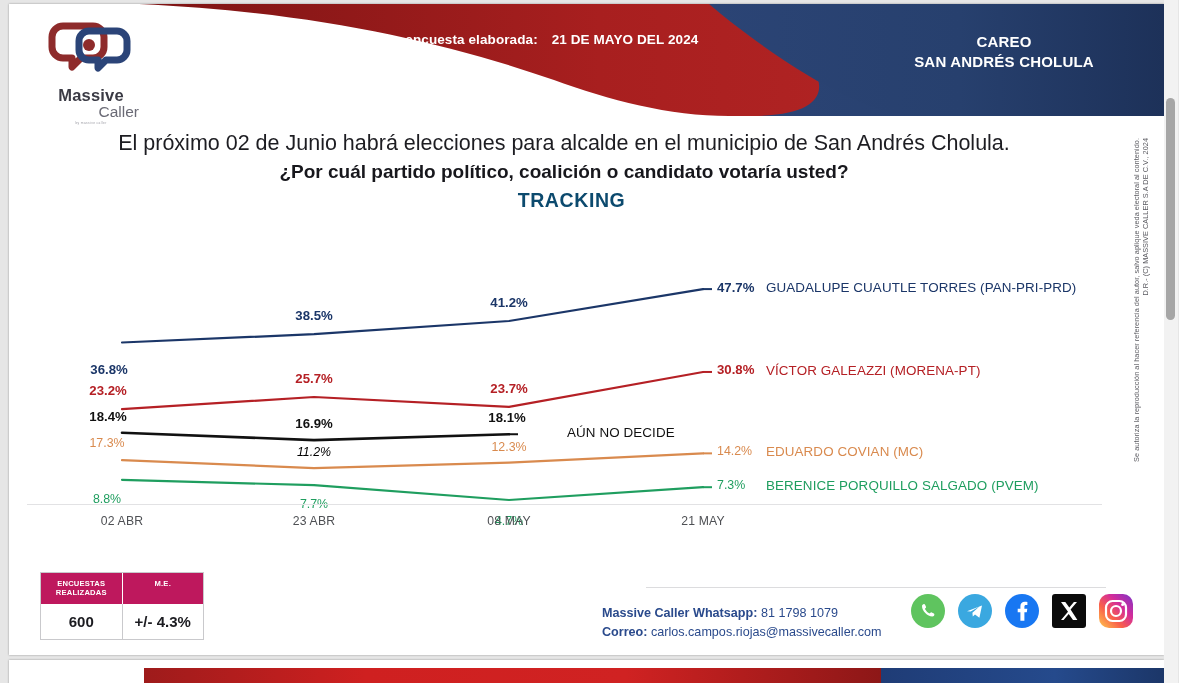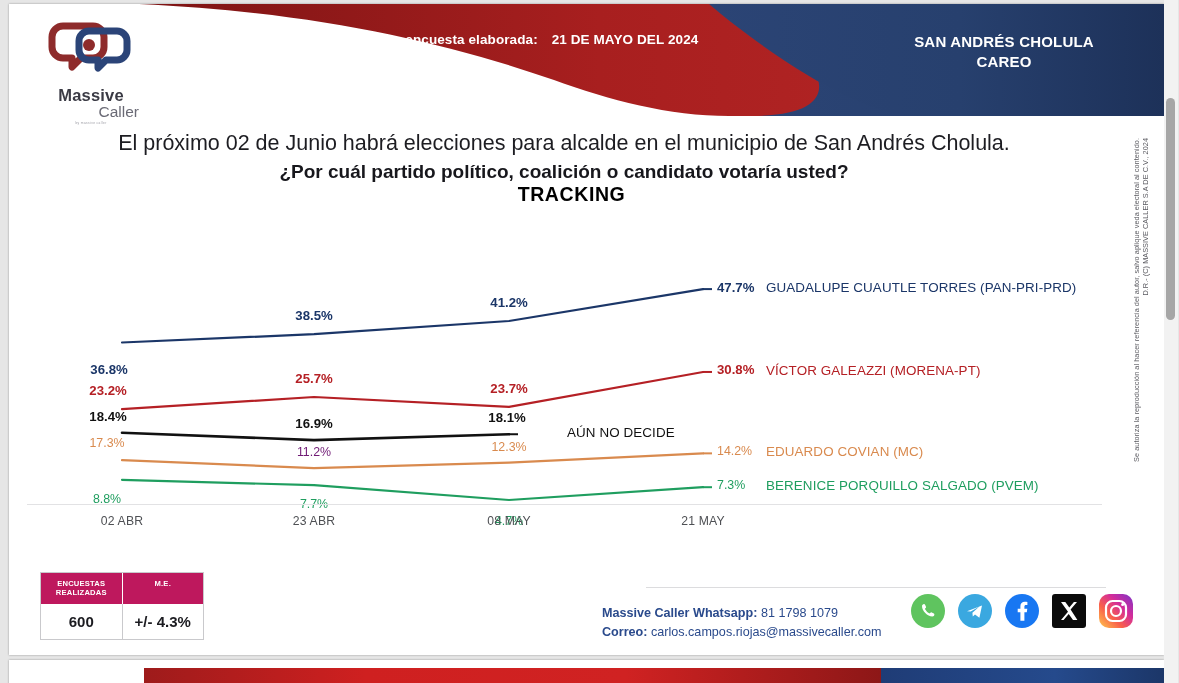--- a/index.html
+++ b/index.html
@@ -52,21 +52,21 @@
     text-align: center; font-size: 16.5px; font-weight: 700; color: #3a3a44;
     line-height: 1.0; margin-top: 15px; letter-spacing: .2px;
   }
   .logo-word2 { text-align:right; font-size:15.5px; font-weight:400; color:#6a6a75; line-height:1.05; }
   .logo-tiny { text-align:center; font-size:3.2px; color:#9a9aa2; letter-spacing:.4px; margin-top:1px;}
 
   
   .q-wrap { position: absolute; left: 0; top: 126px; width: 1110px; text-align: center; }
   .q1 { font-size: 21.5px; color: #1d1d22; line-height: 1.25; font-weight: 400; }
   .q2 { font-size: 19px; color: #17171c; font-weight: 700; margin-top: 4px; }
-  .q3 { font-size: 19.5px; color: #000000; font-weight: 700; letter-spacing: .6px; margin-top: 0; padding-left: 15px; }
+  .q3 { font-size: 19.5px; color: #0c4a6e; font-weight: 700; letter-spacing: .6px; margin-top: 6px; padding-left: 15px; }
 
   
   .chart { position: absolute; left: 0; top: 228px; width: 1110px; height: 300px; }
   .chart svg { position: absolute; left: 0; top: 0; }
 
   .dlabel { position: absolute; font-size: 12.4px; font-weight: 500; white-space: nowrap; }
   .dlabel.big { font-size: 13.2px; font-weight: 600; }
   .series-name { position: absolute; font-size: 13.4px; white-space: nowrap; letter-spacing: .1px; }
   .xtick { position: absolute; font-size: 12.2px; color: #4e5054; white-space: nowrap; letter-spacing: .2px; }
   .axis-line { position: absolute; left: 18px; top: 272px; width: 1075px; height: 1px; background: #e2e2e4; }
@@ -136,22 +136,22 @@
         </defs>
         <path d="M130,0 H1155 V112 H720 C660,112 600,96 545,76 C430,36 300,8 130,0 Z" fill="url(#gred)"></path>
         <path d="M735,0 H1155 V112 H742 C862,112 800,40 735,0 Z" fill="url(#gblue)"></path>
         <path d="M700,0 H1155 V112 H905 C880,112 840,96 800,72 C760,48 726,22 700,0 Z" fill="url(#gblue)"></path>
       </svg>
       <div class="banner-date">
         <span>Última encuesta elaborada:</span>
         <span class="dval">21 DE MAYO DEL 2024</span>
       </div>
       <div class="banner-title">
+        <div>CAREO</div>
         <div>SAN ANDRÉS CHOLULA</div>
-        <div>CAREO</div>
       </div>
     </div>
 
     <div class="logo">
       <div class="logo-mark">
         <svg width="96" height="52" viewBox="0 0 96 52">
           <path d="M20,6 h30 a11,11 0 0 1 11,11 v10 a11,11 0 0 1 -11,11 h-12 l-9,9 v-9 h-9 a11,11 0 0 1 -11,-11 v-10 a11,11 0 0 1 11,-11 z" fill="none" stroke="#8e2b2b" stroke-width="7" stroke-linejoin="round"></path>
           <path d="M46,11 h28 a10,10 0 0 1 10,10 v9 a10,10 0 0 1 -10,10 h-11 l-8,8 v-8 h-9 a10,10 0 0 1 -10,-10 v-9 a10,10 0 0 1 10,-10 z" fill="none" stroke="#2b4478" stroke-width="7" stroke-linejoin="round"></path>
           <circle cx="46" cy="25" r="6" fill="#8e2b2b"></circle>
         </svg>
@@ -186,21 +186,21 @@
           <div class="dlabel big" style="color: rgb(27, 54, 104); left: 500px; top: 62.9615px; transform: translateX(-50%);">41.2%</div>
           <div class="dlabel big" style="color: rgb(27, 54, 104); left: 708px; top: 48.0865px;">47.7%</div>
           <div class="dlabel big" style="color: rgb(181, 32, 37); left: 99px; top: 151.231px; transform: translateX(-50%);">23.2%</div>
           <div class="dlabel big" style="color: rgb(181, 32, 37); left: 305px; top: 138.971px; transform: translateX(-50%);">25.7%</div>
           <div class="dlabel big" style="color: rgb(181, 32, 37); left: 500px; top: 148.779px; transform: translateX(-50%);">23.7%</div>
           <div class="dlabel big" style="color: rgb(181, 32, 37); left: 708px; top: 129.962px;">30.8%</div>
           <div class="dlabel big" style="color: rgb(17, 17, 17); left: 99px; top: 176.769px; transform: translateX(-50%); text-align: right;">18.4%</div>
           <div class="dlabel big" style="color: rgb(17, 17, 17); left: 305px; top: 184.125px; transform: translateX(-50%);">16.9%</div>
           <div class="dlabel big" style="color: rgb(17, 17, 17); left: 498px; top: 178.24px; transform: translateX(-50%);">18.1%</div>
           <div class="dlabel" style="color: rgb(217, 138, 78); left: 98px; top: 204.231px; transform: translateX(-50%);">17.3%</div>
-          <div class="dlabel" style="color: #701a75; left: 305px; top: 213.077px; transform: translateX(-50%);">11.2%</div>
+          <div class="dlabel" style="color: #000000; left: 305px; top: 213.077px; transform: translateX(-50%); font-style: italic;">11.2%</div>
           <div class="dlabel" style="color: rgb(217, 138, 78); left: 500px; top: 207.683px; transform: translateX(-50%);">12.3%</div>
           <div class="dlabel" style="color: rgb(217, 138, 78); left: 708px; top: 212.365px;">14.2%</div>
           <div class="dlabel" style="color: rgb(31, 158, 95); left: 98px; top: 259.846px; transform: translateX(-50%);">8.8%</div>
           <div class="dlabel" style="color: rgb(31, 158, 95); left: 305px; top: 265.24px; transform: translateX(-50%);">7.7%</div>
           <div class="dlabel" style="color: rgb(31, 158, 95); left: 500px; top: 281.952px; transform: translateX(-50%);">4.7%</div>
           <div class="dlabel" style="color: rgb(31, 158, 95); left: 708px; top: 246.202px;">7.3%</div>
         </div>
       <div class="axis-line"></div>
       <div id="chart-xticks">
           <div class="xtick" style="left: 113px; top: 282px; transform: translateX(-50%);">02 ABR</div>

